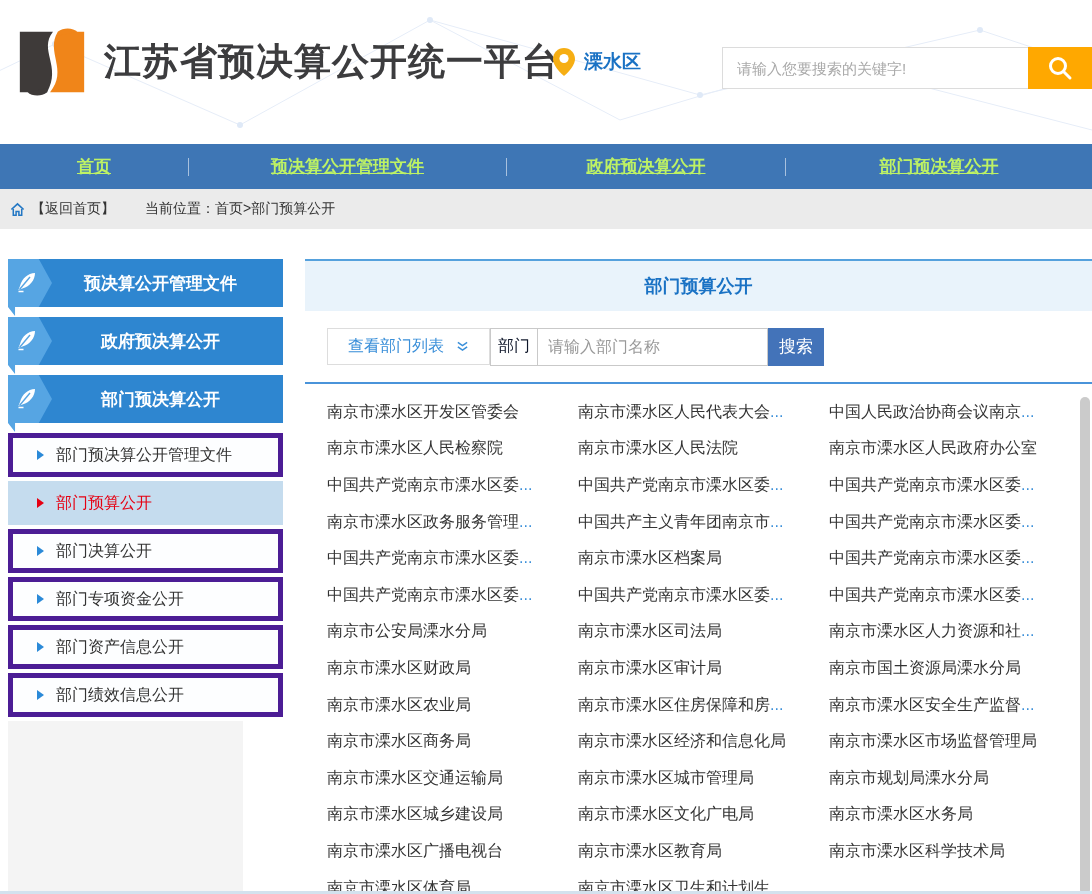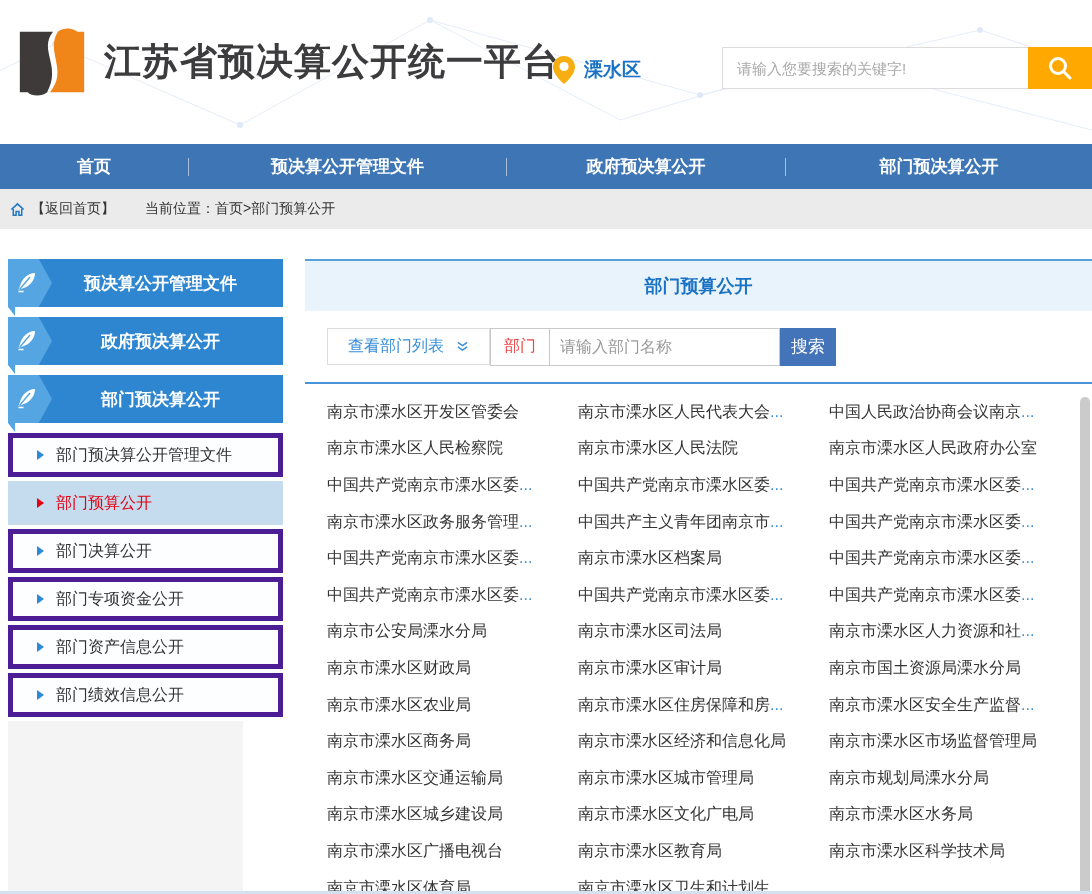--- a/index.html
+++ b/index.html
@@ -6,30 +6,30 @@
   html,body { background:#ffffff; }
   body { font-family:"Liberation Sans","DejaVu Sans",sans-serif; }
   .page { position:relative; width:1092px; height:894px; overflow:hidden; background:#fff; }
 
   
   .site-header { position:relative; height:144px; background:#fff; overflow:hidden; }
   .pattern { position:absolute; inset:0; pointer-events:none; }
   .brand { position:absolute; left:14px; top:24px; display:flex; align-items:center; gap:14px; }
   .logo { width:76px; height:76px; display:block; }
   .site-title { font-size:37px; font-weight:bold; color:#3c3c3e; letter-spacing:1px; white-space:nowrap; }
-  .location { position:absolute; left:553px; top:56px; display:flex; align-items:center; gap:9px; }
+  .location { position:absolute; left:553px; top:48px; display:flex; align-items:center; gap:9px; }
   .location-name { color:#1a72c4; font-size:19px; font-weight:bold; }
   .search-box { position:absolute; left:722px; top:47px; width:370px; height:42px; display:flex; }
   .search-input { flex:1; border:1px solid #dcdcdc; border-right:none; padding:0 14px; font-size:15px; color:#333; outline:none; font-family:inherit; }
   .search-input::placeholder { color:#a9a9a9; }
   .search-btn-main { width:64px; background:#ffa800; border:none; cursor:pointer; display:flex; align-items:center; justify-content:center; }
 
   
   .main-nav { height:45px; background:#3e76b5; display:flex; align-items:stretch; }
-  .nav-cell { display:flex; align-items:center; justify-content:center; color:#ffffff; font-size:17px; font-weight:bold; cursor:pointer; }
+  .nav-cell { display:flex; align-items:center; justify-content:center; color:#bef264; font-size:17px; font-weight:bold; cursor:pointer;text-decoration:underline; }
   .nav-cell-0 { width:188px; } .nav-cell-1 { width:317px; } .nav-cell-2 { width:278px; } .nav-cell-3 { flex:1; }
   .nav-sep { width:1px; height:18px; align-self:center; background:rgba(255,255,255,.55); }
 
   
   .crumb { height:40px; background:#ebebeb; display:flex; align-items:center; padding-left:10px; font-size:14px; color:#333; }
   .crumb .home-icon { margin-right:6px; display:flex; }
   .back-home { color:#333; text-decoration:none; cursor:pointer; margin-right:30px; }
   .crumb-current { color:#333; }
 
   
@@ -48,21 +48,21 @@
   .side-item.active .tri { border-left-color:#e60012; }
   .side-item-label { white-space:nowrap; }
   .side-filler { width:235px; height:180px; background:#f4f4f4; }
 
   .panel { position:absolute; left:305px; top:30px; width:787px; height:642px; background:#fff; }
   .panel-title-band { height:52px; background:#e9f3fb; border-top:2px solid #55a1dd; display:flex; align-items:center; justify-content:center; }
   .panel-title { color:#1a72c4; font-size:18px; font-weight:bold; }
   .toolbar { height:71px; display:flex; align-items:center; justify-content:flex-start; padding:0 12px 0 22px; background:#fff; }
   .list-btn { height:37px; min-width:163px; background:#fff; border:1px solid #ddd; color:#3a8fd9; font-size:16px; font-family:inherit; display:flex; align-items:center; justify-content:center; gap:12px; cursor:pointer; }
   .dept-search { display:flex; height:38px; align-items:stretch; }
-  .dept-label { width:60px; background:#fff; border:1px solid #c9c9c9; display:flex; align-items:center; justify-content:center; font-size:16px; color:#ef4444; }
+  .dept-label { width:48px; background:#fff; border:1px solid #c9c9c9; display:flex; align-items:center; justify-content:center; font-size:16px; color:#0f172a; }
   .dept-input { width:230px; border:1px solid #c9c9c9; border-left:none; padding:0 10px; font-size:16px; color:#333; outline:none; font-family:inherit; }
   .dept-input::placeholder { color:#999; }
   .dept-search-btn { width:56px; background:#4373b9; color:#fff; border:none; font-size:17px; font-family:inherit; cursor:pointer; }
   .blue-rule { height:2px; background:#4a94da; }
   .dept-grid { padding:10px 30px 0 22px; display:grid; grid-template-columns:251px 251px 1fr; grid-auto-rows:36.6px; align-items:center; }
   .dept { font-size:16px; color:#333; white-space:nowrap; overflow:hidden; cursor:pointer; }
   .dept .ellipsis { color:#3a8fd9; }
   .scroll-thumb { position:absolute; right:2px; top:138px; width:10px; height:498px; background:#cbcbcb; border-radius:5px; cursor:grab; }
 
   .footer-line { position:absolute; bottom:0; left:0; right:0; height:3px; background:#d3e2ee; }

